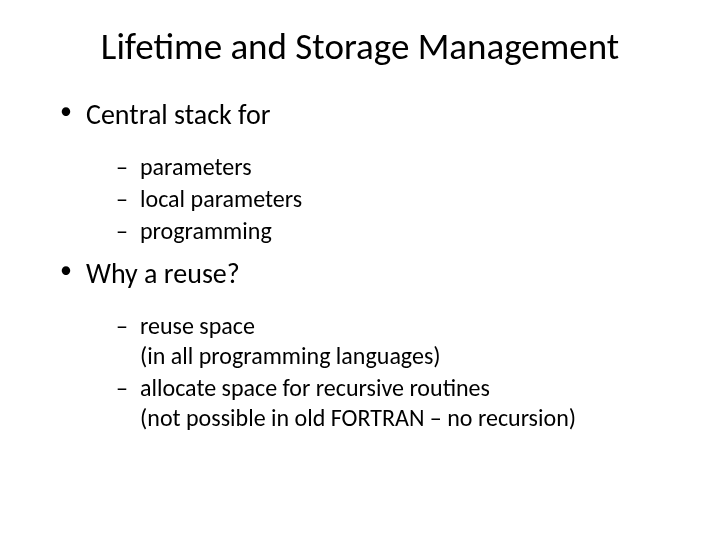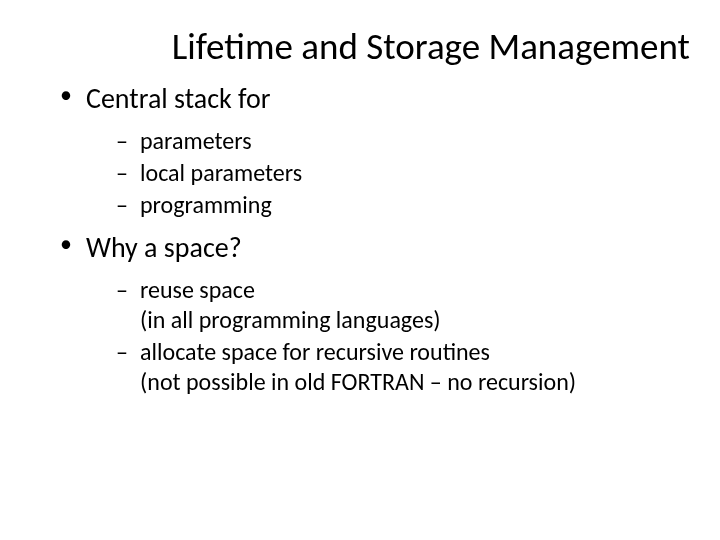--- a/index.html
+++ b/index.html
@@ -12,22 +12,22 @@
     color: #000;
   }
   .slide {
     box-sizing: border-box;
     width: 720px;
     height: 540px;
     padding: 20px 30px 20px 30px;
   }
   .title {
     font-size: 37px;
-    text-align: right;
-    margin: 4px 0 12px 0;
+    text-align: center;
+    margin: 4px 0 28px 0;
     font-weight: 400;
     letter-spacing: 0px;
   }
   ul.level1 {
     list-style: none;
     padding: 0;
     margin: 0 0 0 30px;
   }
   ul.level1 > li {
     font-size: 28px;
@@ -39,21 +39,21 @@
     content: "•";
     position: absolute;
     left: 0;
     top: 0;
     font-size: 24px;
     line-height: 1.2;
   }
   ul.level2 {
     list-style: none;
     padding: 0;
-    margin: 10px 0 10px 30px;
+    margin: 20px 0 10px 30px;
   }
   ul.level2 > li {
     font-size: 24px;
     margin: 2px 0;
     position: relative;
     padding-left: 24px;
     line-height: 1.25;
   }
   ul.level2 > li::before {
     content: "–";
@@ -75,21 +75,21 @@
   <ul class="level1">
     <li>
       <span>Central stack for</span>
       <ul class="level2">
         <li><span>parameters</span></li>
         <li><span>local parameters</span></li>
         <li><span>programming</span></li>
       </ul>
     </li>
     <li>
-      <span>Why a space?</span>
+      <span>Why a reuse?</span>
       <ul class="level2">
         <li>
           <span>reuse space</span>
           <span class="sub">(in all programming languages)</span>
         </li>
         <li>
           <span>allocate space for recursive routines</span>
           <span class="sub">(not possible in old FORTRAN – no recursion)</span>
         </li>
       </ul>

